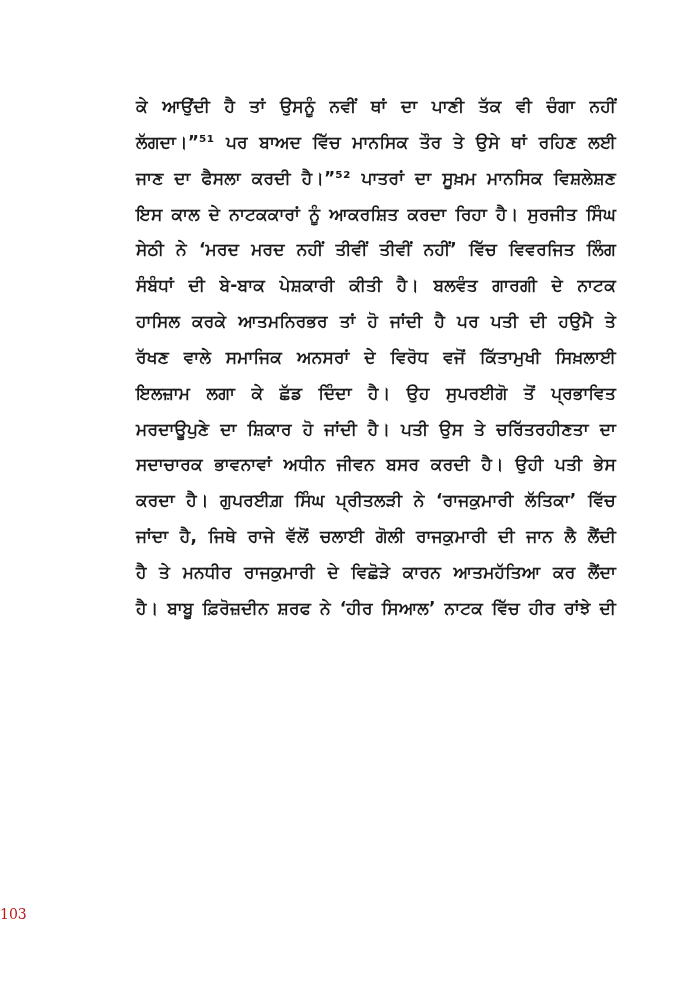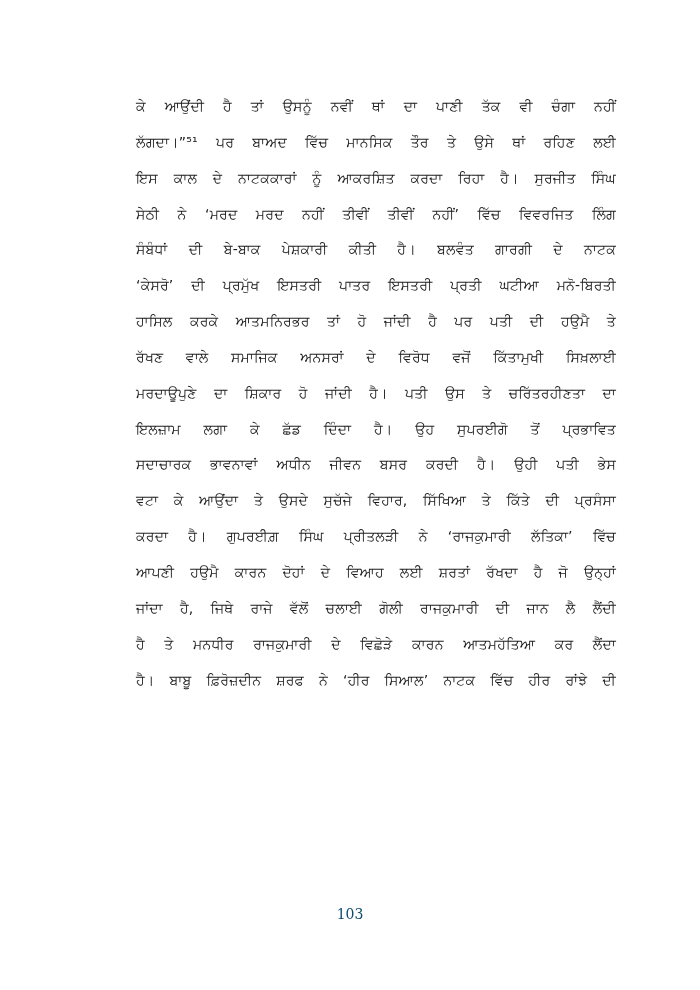--- a/index.html
+++ b/index.html
@@ -24,58 +24,56 @@
       position: absolute;
       left: 136px;
       top: 89px;
       width: 480px;
     }
     .line {
       display: block;
       height: 35.85px;
       line-height: 35.85px;
       font-family: "DejaVu Sans", sans-serif;
-      font-size: 14px;
+      font-size: 17px;
       white-space: nowrap;
       text-align: justify;
       text-align-last: justify;
       letter-spacing: 0.2px;
       word-spacing: 1px;
+      font-weight: bold;
     }
     .line.last {
       text-align-last: justify;
     }
     .page-number {
       position: absolute;
       left: 0;
       width: 700px;
       top: 906px;
-      text-align: center;
       font-family: "DejaVu Serif", serif;
       font-size: 14px;
-      color: #0c4a6e;
+      color: #b91c1c;
     }
   </style>
 </head>
 <body>
 
 <div class="page">
   <div class="text-block">
     <span class="line">ਕੇ ਆਉਂਦੀ ਹੈ ਤਾਂ ਉਸਨੂੰ ਨਵੀਂ ਥਾਂ ਦਾ ਪਾਣੀ ਤੱਕ ਵੀ ਚੰਗਾ ਨਹੀਂ</span>
     <span class="line">ਲੱਗਦਾ।”⁵¹ ਪਰ ਬਾਅਦ ਵਿੱਚ ਮਾਨਸਿਕ ਤੌਰ ਤੇ ਉਸੇ ਥਾਂ ਰਹਿਣ ਲਈ</span>
+    <span class="line">ਜਾਣ ਦਾ ਫੈਸਲਾ ਕਰਦੀ ਹੈ।”⁵² ਪਾਤਰਾਂ ਦਾ ਸੂਖ਼ਮ ਮਾਨਸਿਕ ਵਿਸ਼ਲੇਸ਼ਣ</span>
     <span class="line">ਇਸ ਕਾਲ ਦੇ ਨਾਟਕਕਾਰਾਂ ਨੂੰ ਆਕਰਸ਼ਿਤ ਕਰਦਾ ਰਿਹਾ ਹੈ। ਸੁਰਜੀਤ ਸਿੰਘ</span>
     <span class="line">ਸੇਠੀ ਨੇ ‘ਮਰਦ ਮਰਦ ਨਹੀਂ ਤੀਵੀਂ ਤੀਵੀਂ ਨਹੀਂ’ ਵਿੱਚ ਵਿਵਰਜਿਤ ਲਿੰਗ</span>
     <span class="line">ਸੰਬੰਧਾਂ ਦੀ ਬੇ-ਬਾਕ ਪੇਸ਼ਕਾਰੀ ਕੀਤੀ ਹੈ। ਬਲਵੰਤ ਗਾਰਗੀ ਦੇ ਨਾਟਕ</span>
-    <span class="line">‘ਕੇਸਰੋ’ ਦੀ ਪ੍ਰਮੁੱਖ ਇਸਤਰੀ ਪਾਤਰ ਇਸਤਰੀ ਪ੍ਰਤੀ ਘਟੀਆ ਮਨੋ-ਬਿਰਤੀ</span>
     <span class="line">ਹਾਸਿਲ ਕਰਕੇ ਆਤਮਨਿਰਭਰ ਤਾਂ ਹੋ ਜਾਂਦੀ ਹੈ ਪਰ ਪਤੀ ਦੀ ਹਉਮੈ ਤੇ</span>
     <span class="line">ਰੱਖਣ ਵਾਲੇ ਸਮਾਜਿਕ ਅਨਸਰਾਂ ਦੇ ਵਿਰੋਧ ਵਜੋਂ ਕਿੱਤਾਮੁਖੀ ਸਿਖ਼ਲਾਈ</span>
+    <span class="line">ਇਲਜ਼ਾਮ ਲਗਾ ਕੇ ਛੱਡ ਦਿੰਦਾ ਹੈ। ਉਹ ਸੁਪਰਈਗੋ ਤੋਂ ਪ੍ਰਭਾਵਿਤ</span>
     <span class="line">ਮਰਦਾਊਪੁਣੇ ਦਾ ਸ਼ਿਕਾਰ ਹੋ ਜਾਂਦੀ ਹੈ। ਪਤੀ ਉਸ ਤੇ ਚਰਿੱਤਰਹੀਣਤਾ ਦਾ</span>
-    <span class="line">ਇਲਜ਼ਾਮ ਲਗਾ ਕੇ ਛੱਡ ਦਿੰਦਾ ਹੈ। ਉਹ ਸੁਪਰਈਗੋ ਤੋਂ ਪ੍ਰਭਾਵਿਤ</span>
     <span class="line">ਸਦਾਚਾਰਕ ਭਾਵਨਾਵਾਂ ਅਧੀਨ ਜੀਵਨ ਬਸਰ ਕਰਦੀ ਹੈ। ਉਹੀ ਪਤੀ ਭੇਸ</span>
-    <span class="line">ਵਟਾ ਕੇ ਆਉਂਦਾ ਤੇ ਉਸਦੇ ਸੁਚੱਜੇ ਵਿਹਾਰ, ਸਿੱਖਿਆ ਤੇ ਕਿੱਤੇ ਦੀ ਪ੍ਰਸੰਸਾ</span>
     <span class="line">ਕਰਦਾ ਹੈ। ਗੁਪਰਈਗ਼ ਸਿੰਘ ਪ੍ਰੀਤਲੜੀ ਨੇ ‘ਰਾਜਕੁਮਾਰੀ ਲੱਤਿਕਾ’ ਵਿੱਚ</span>
-    <span class="line">ਆਪਣੀ ਹਉਮੈ ਕਾਰਨ ਦੋਹਾਂ ਦੇ ਵਿਆਹ ਲਈ ਸ਼ਰਤਾਂ ਰੱਖਦਾ ਹੈ ਜੋ ਉਨ੍ਹਾਂ</span>
     <span class="line">ਜਾਂਦਾ ਹੈ, ਜਿਥੇ ਰਾਜੇ ਵੱਲੋਂ ਚਲਾਈ ਗੋਲੀ ਰਾਜਕੁਮਾਰੀ ਦੀ ਜਾਨ ਲੈ ਲੈਂਦੀ</span>
     <span class="line">ਹੈ ਤੇ ਮਨਧੀਰ ਰਾਜਕੁਮਾਰੀ ਦੇ ਵਿਛੋੜੇ ਕਾਰਨ ਆਤਮਹੱਤਿਆ ਕਰ ਲੈਂਦਾ</span>
     <span class="line">ਹੈ। ਬਾਬੂ ਫ਼ਿਰੋਜ਼ਦੀਨ ਸ਼ਰਫ ਨੇ ‘ਹੀਰ ਸਿਆਲ’ ਨਾਟਕ ਵਿੱਚ ਹੀਰ ਰਾਂਝੇ ਦੀ</span>
   </div>
   <div class="page-number">103</div>
 </div>
 
 </body></html>

